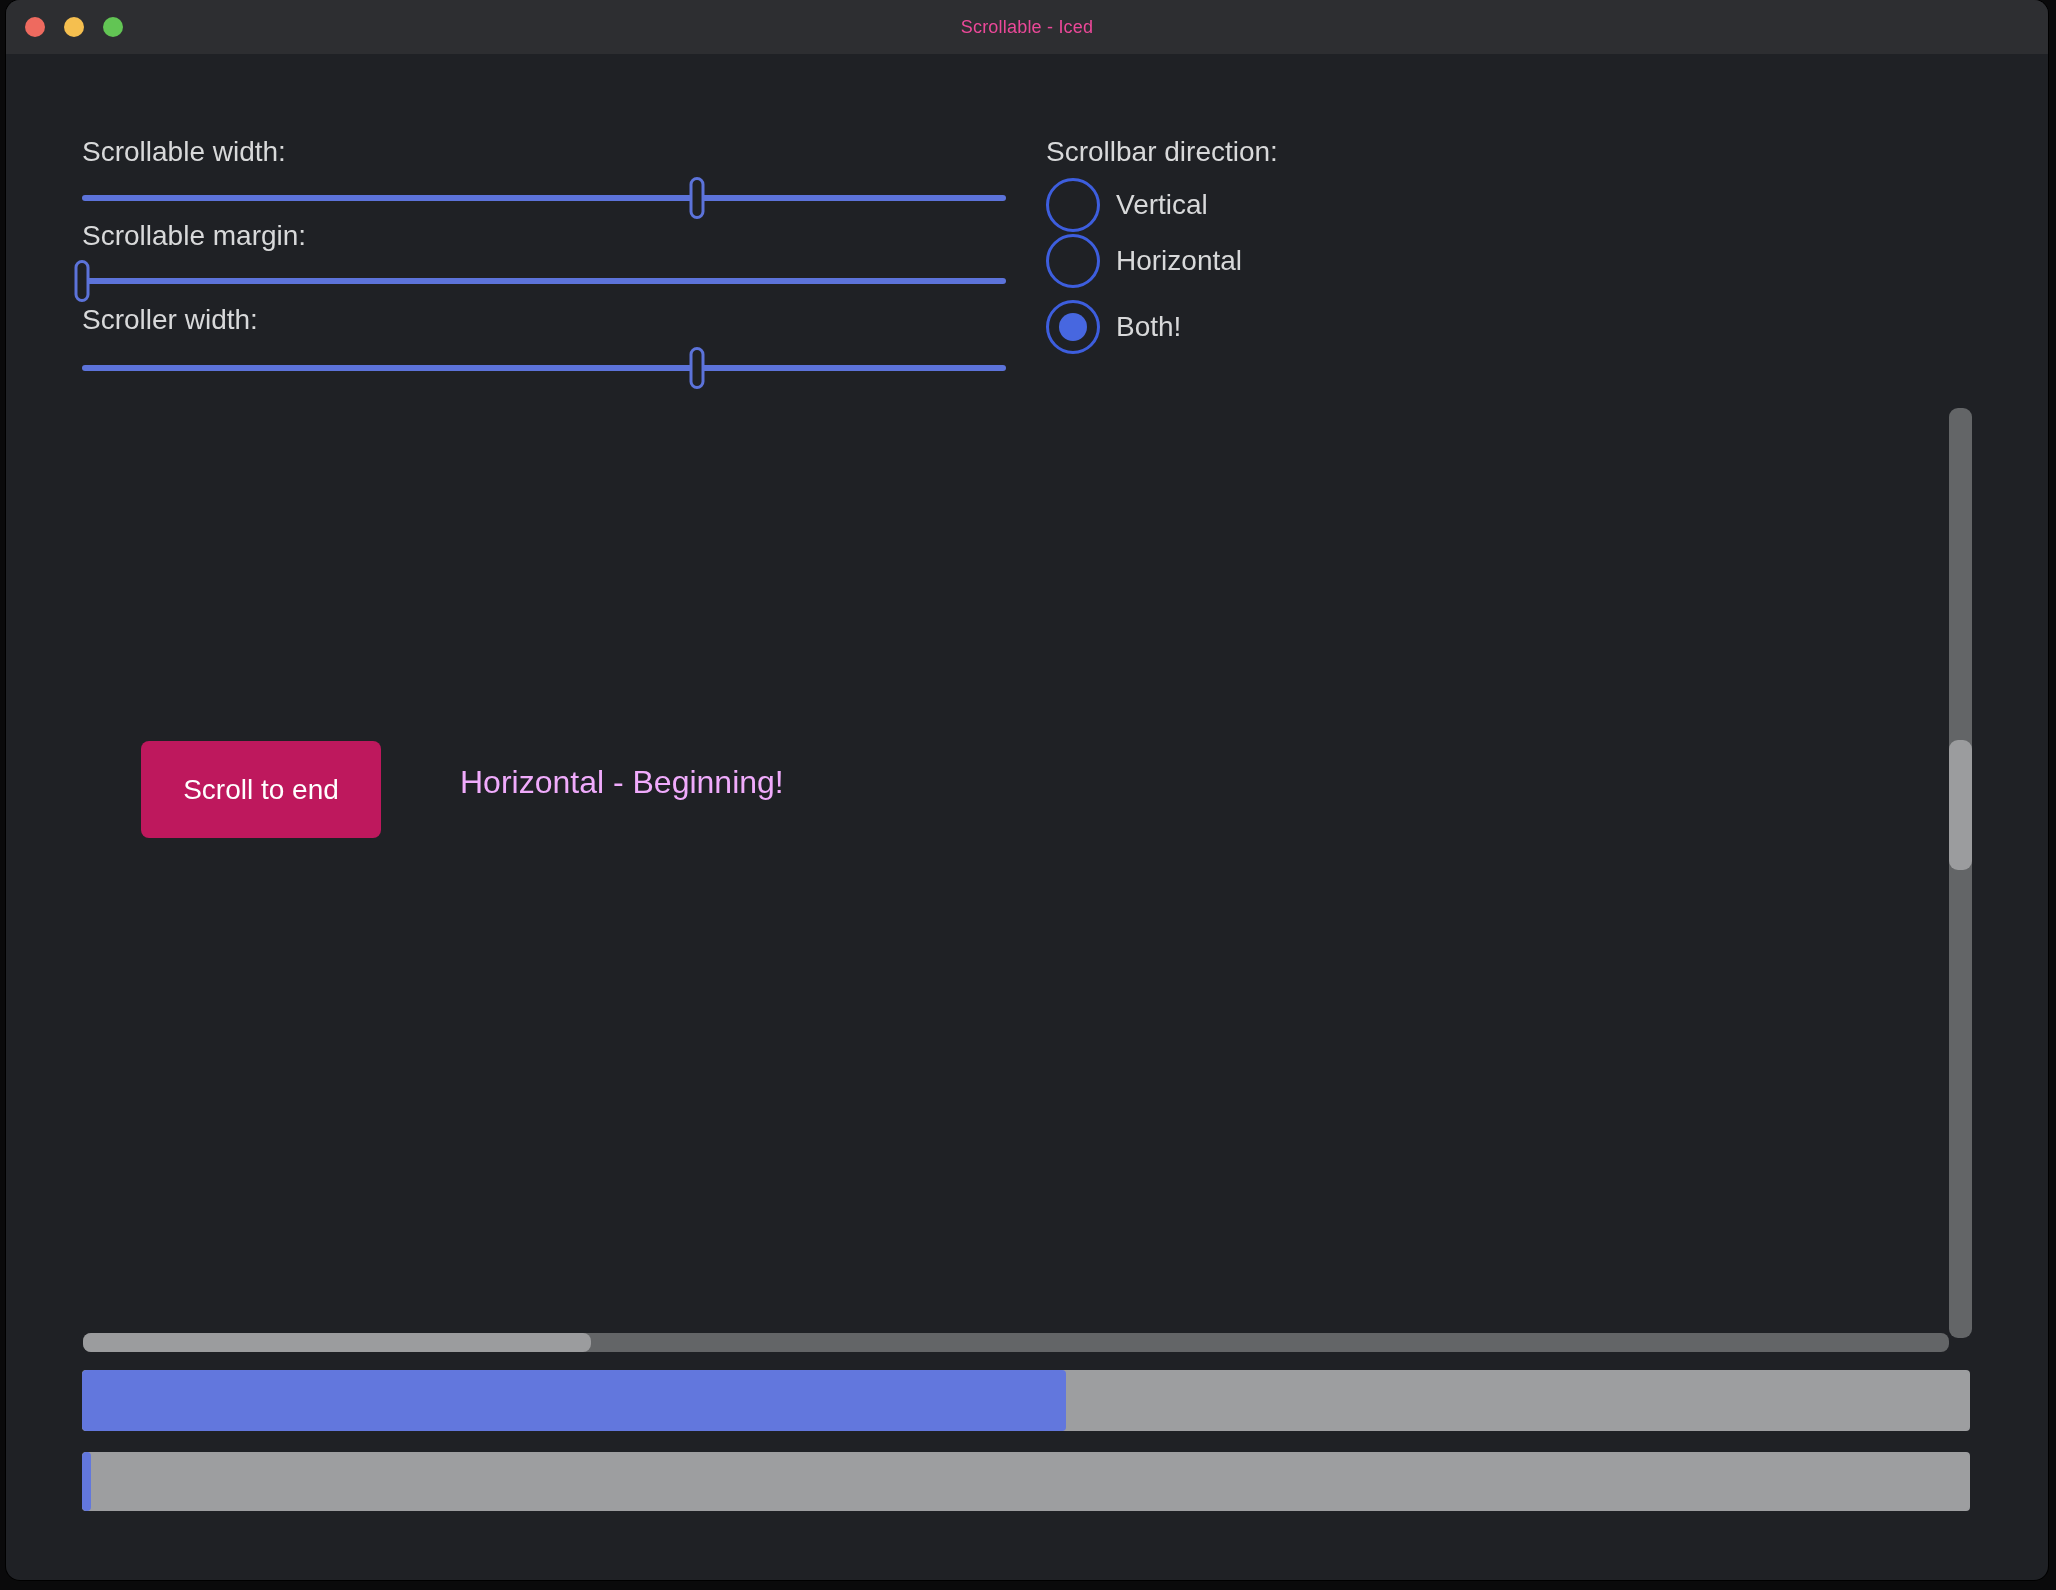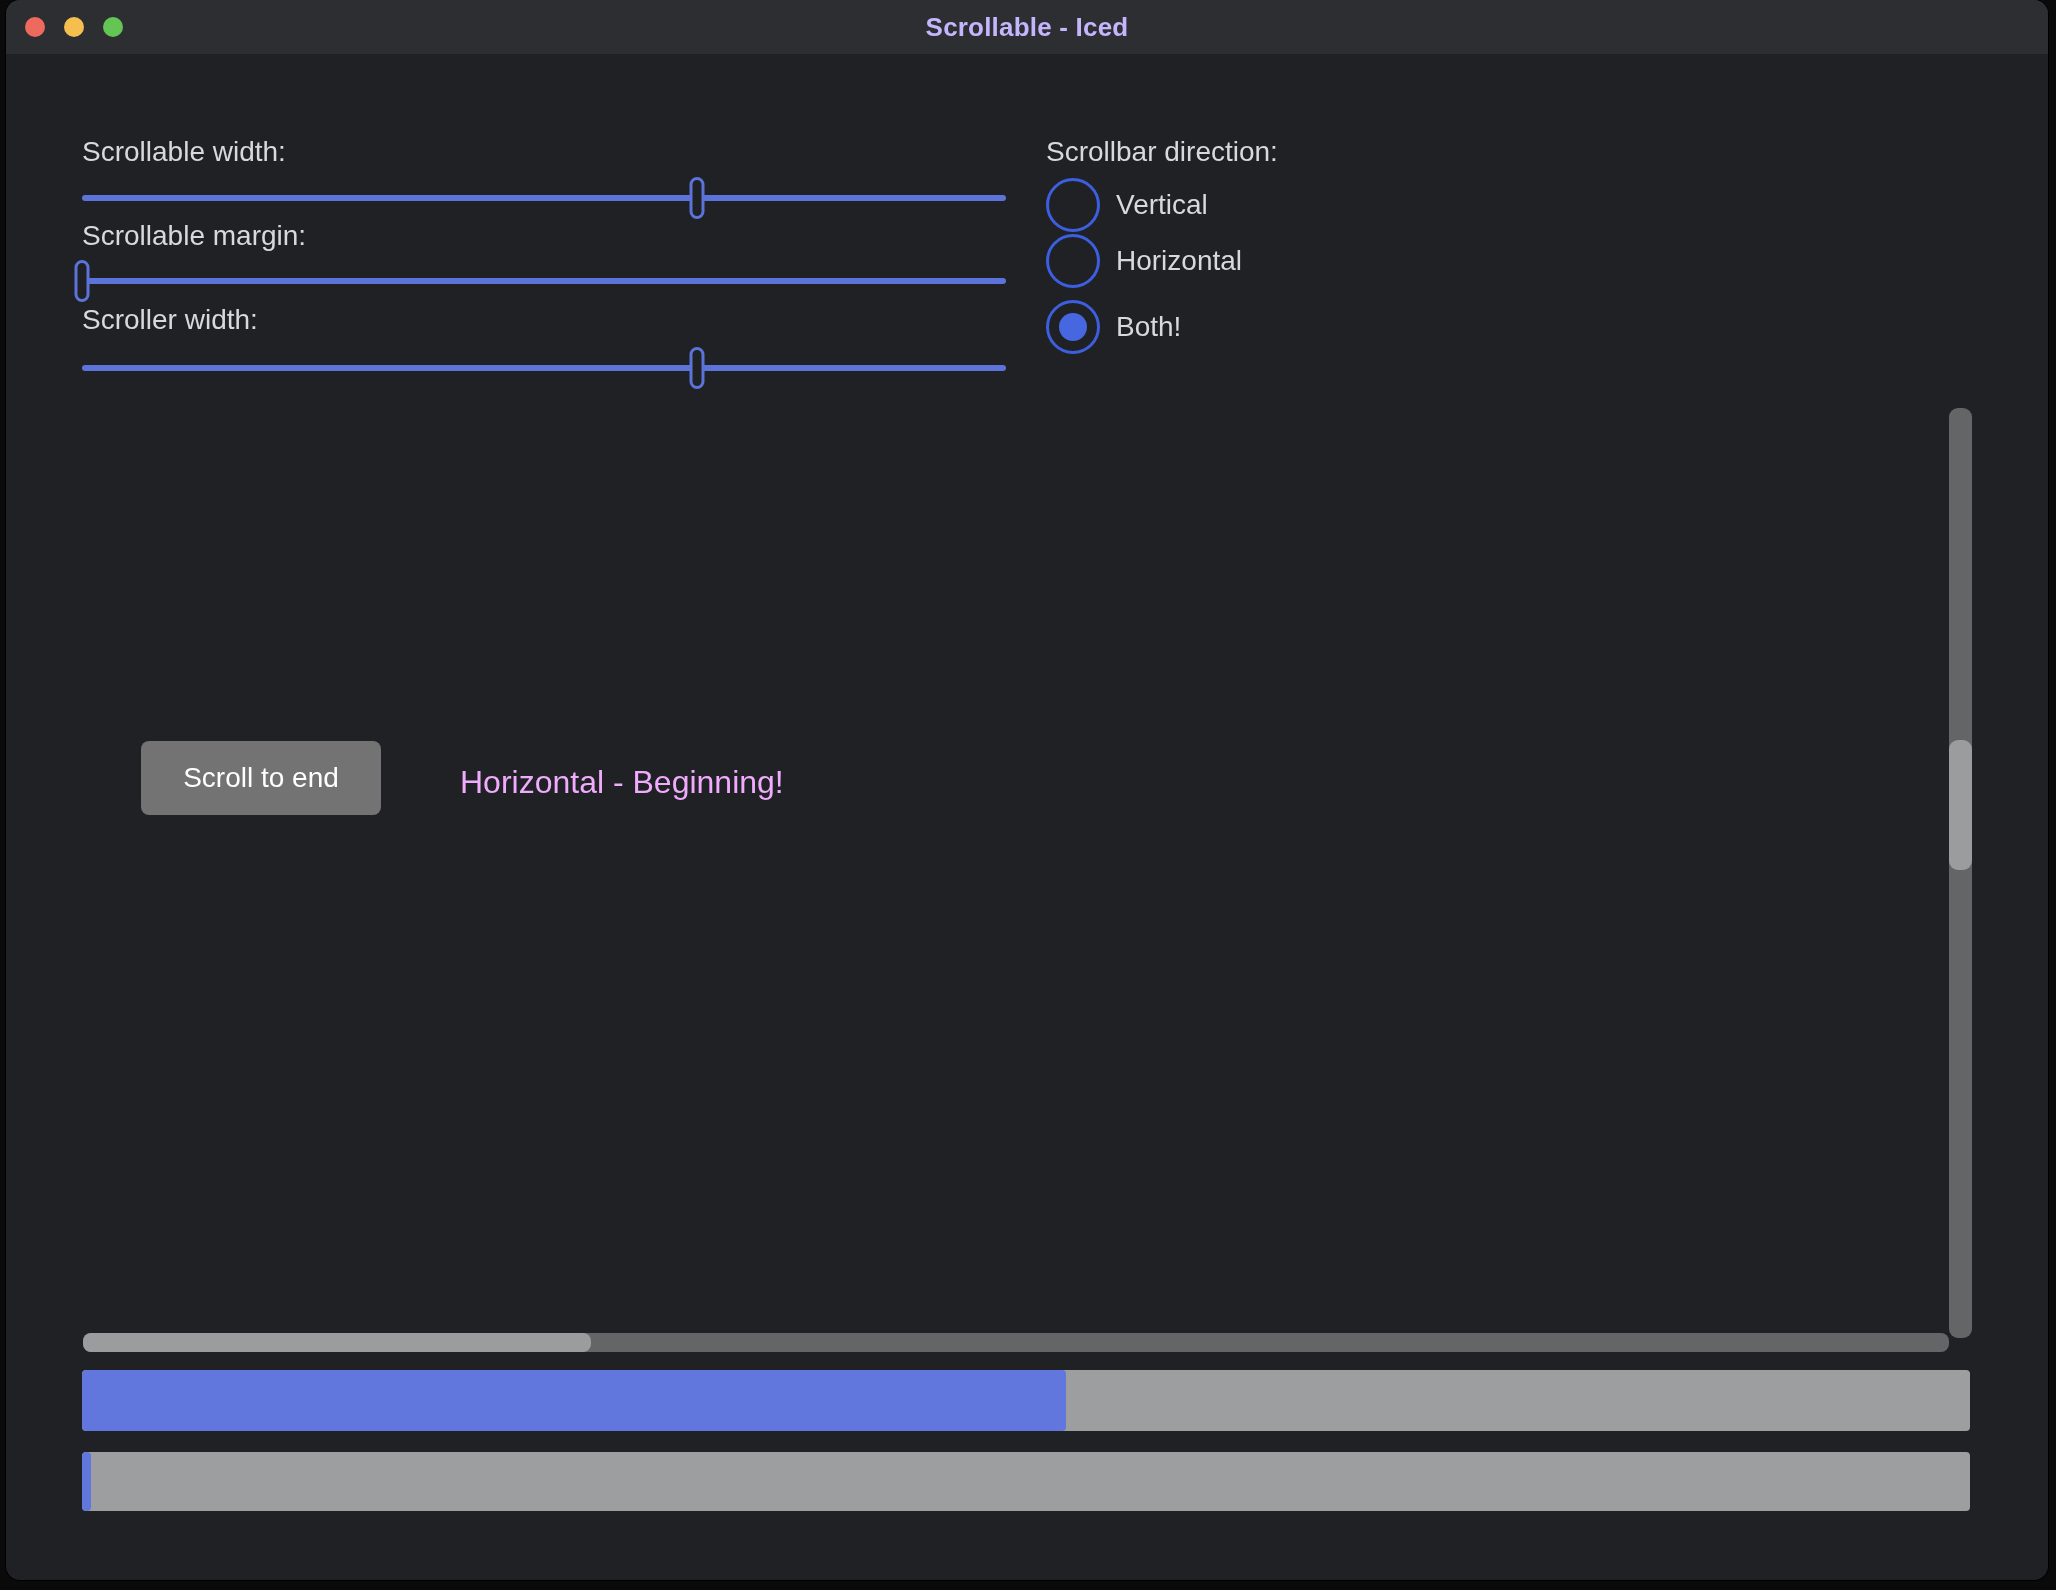--- a/index.html
+++ b/index.html
@@ -10,21 +10,21 @@
     position:absolute; left:6px; top:0; width:2042px; height:1580px;
     background:#1f2125; border-radius:14px; overflow:hidden;
     box-shadow:0 0 0 1px #000;
   }
 
   
   .titlebar {
     position:absolute; left:0; top:0; right:0; height:54px;
     background:#2d2e31; display:flex; align-items:center; justify-content:center;
   }
-  .titlebar .title { font-size:26px; font-weight:bold; color:#c4b5fd; letter-spacing:.2px; }
+  .titlebar .title { font-size:18px; font-weight:normal; color:#ec4899; letter-spacing:.2px; }
   .traffic { position:absolute; left:19px; top:17px; display:flex; gap:19px; }
   .light { width:20px; height:20px; border-radius:50%; }
   .light.red { background:#ee6a5f; }
   .light.yellow { background:#f5bf4f; }
   .light.green { background:#62c554; }
 
   .label { position:absolute; font-size:28px; color:#d8d9da; white-space:nowrap; }
 
   
   .slider-track {
@@ -42,22 +42,22 @@
   .radio-circle {
     width:54px; height:54px; border:3px solid #3d5ede; border-radius:50%;
     display:flex; align-items:center; justify-content:center; flex:0 0 auto;
   }
   .radio-dot { width:28px; height:28px; border-radius:50%; background:#4767e0; display:none; }
   .radio-row.selected .radio-dot { display:block; }
   .radio-label { margin-left:16px; font-size:28px; color:#d8d9da; white-space:nowrap; }
 
   
   .btn {
-    position:absolute; left:135px; top:741px; width:240px; height:74px;
-    background:#737373; border:none; border-radius:8px;
+    position:absolute; left:135px; top:741px; width:240px; height:97px;
+    background:#be185d; border:none; border-radius:8px;
     color:#ffffff; font-size:28px; font-family:inherit; cursor:pointer;
   }
   .status { position:absolute; left:454px; top:764px; font-size:32px; color:#f0abfc; }
 
   
   .v-rail {
     position:absolute; left:1943px; top:408px; width:23px; height:930px;
     background:#636567; border-radius:9px;
   }
   .v-thumb { position:absolute; left:0; width:100%; background:#9b9c9e; border-radius:9px; }

